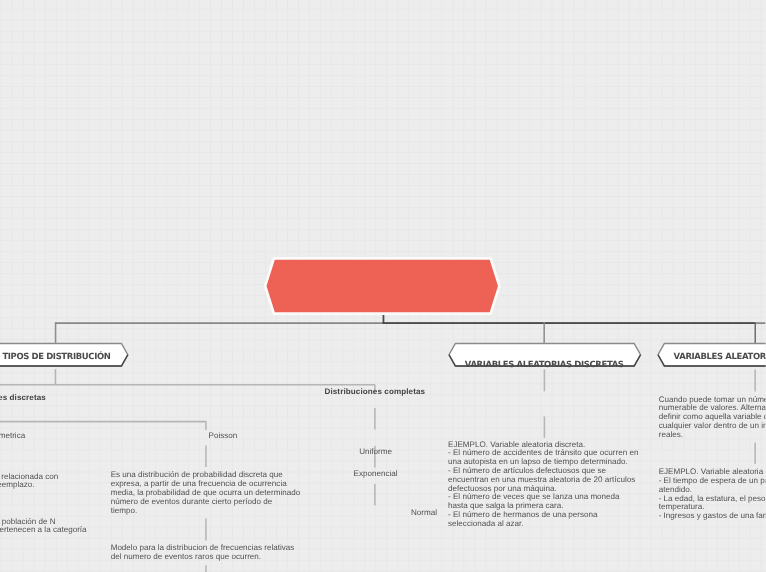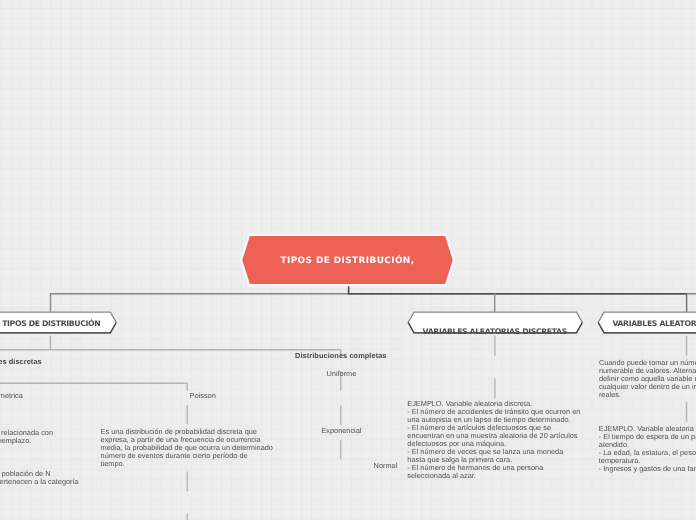--- a/index.html
+++ b/index.html
@@ -61,21 +61,20 @@
   <path d="M494.9 378.6 L494.9 398" stroke="#b5b5b5" stroke-width="1.4" stroke-linecap="butt" fill="none"></path>
   <path d="M686.5 335.8 L686.5 355.8" stroke="#b5b5b5" stroke-width="1.4" stroke-linecap="butt" fill="none"></path>
   <path d="M686.5 402.2 L686.5 421.8" stroke="#b5b5b5" stroke-width="1.4" stroke-linecap="butt" fill="none"></path>
 </svg>
 <div class="hexw hexred" style="left:239px;top:233px;width:217px;height:54px;">
   <svg width="217" height="54" viewBox="0 0 217 54" style="position:absolute;left:0;top:0;overflow:visible">
     <polygon points="10,1.9 207,1.9 215,27 207,52.1 10,52.1 2,27" fill="#ee6155" stroke="#fbfbfb" stroke-width="2.4"></polygon>
   </svg>
   <div class="t">
         <div>
-    <div>TIPOS DE DISTRIBUCIÓN,</div>
   </div>
       </div>
 </div>
 <div class="hexw" style="left:-14.4px;top:311.4px;width:131.4px;height:23px;">
   <svg width="131.4" height="23" viewBox="0 0 131.4 23" style="position:absolute;left:0;top:0;overflow:visible">
     <polygon points="7,1.2 124.4,1.2 130.2,11.5 124.4,21.8 7,21.8 1.2,11.5" fill="#ffffff" stroke="#8a8a8a" stroke-width="1.3"></polygon>
     <path d="M1.2,11.5 L7,21.8 L124.4,21.8 L130.2,11.5" fill="none" stroke="#444444" stroke-width="1.3"></path>
   </svg>
   <div class="t">TIPOS DE DISTRIBUCIÓN</div>
 </div>
@@ -90,37 +89,41 @@
   <svg width="179" height="23" viewBox="0 0 179 23" style="position:absolute;left:0;top:0;overflow:visible">
     <polygon points="7,1.2 172,1.2 177.8,11.5 172,21.8 7,21.8 1.2,11.5" fill="#ffffff" stroke="#8a8a8a" stroke-width="1.3"></polygon>
     <path d="M1.2,11.5 L7,21.8 L172,21.8 L177.8,11.5" fill="none" stroke="#444444" stroke-width="1.3"></path>
   </svg>
   <div class="t">VARIABLES ALEATORIAS CONTINUAS</div>
 </div>
 <div class="lbl b" style="left:-26.5px;top:358.3px;">Variables discretas</div>
 <div class="lbl b" style="left:295px;top:352px;">Distribuciones completas</div>
 <div class="lbl" style="left:-31px;top:391.8px;">Hipergeometrica</div>
 <div class="lbl" style="left:174.6px;top:391.8px;margin-left:15px;">Poisson</div>
-<div class="lbl" style="left:326.5px;top:370px;">Uniforme</div>
+<div class="lbl" style="left:326.5px;top:407px;">Uniforme</div>
 <div class="lbl" style="left:321.4px;top:426.8px;">Exponencial</div>
 <div class="lbl" style="left:329.6px;top:461.8px;margin-left:44px;">Normal</div>
 <div class="para" style="left:-5px;top:428.6px;">
   <div>n relacionada con</div>
   <div>reemplazo.</div>
 </div>
 <div class="para" style="left:-4.6px;top:469.5px;">
   <div>a población de N</div>
   <div>pertenecen a la categoría</div>
 </div>
 <div class="para" style="left:100.6px;top:428.1px;">
   <div>Es una distribución de probabilidad discreta que</div>
   <div>expresa, a partir de una frecuencia de ocurrencia</div>
   <div>media, la probabilidad de que ocurra un determinado</div>
   <div>número de eventos durante cierto período de</div>
   <div>tiempo.</div>
+</div>
+<div class="para" style="left:100.6px;top:493.6px;">
+  <div>Modelo para la distribucion de frecuencias relativas</div>
+  <div>del numero de eventos raros que ocurren.</div>
 </div>
 <div class="para" style="left:407.3px;top:400.3px;">
   <div>EJEMPLO. Variable aleatoria discreta.</div>
   <div>- El número de accidentes de tránsito que ocurren en</div>
   <div>una autopista en un lapso de tiempo determinado.</div>
   <div>- El número de artículos defectuosos que se</div>
   <div>encuentran en una muestra aleatoria de 20 artículos</div>
   <div>defectuosos por una máquina.</div>
   <div>- El número de veces que se lanza una moneda</div>
   <div>hasta que salga la primera cara.</div>

